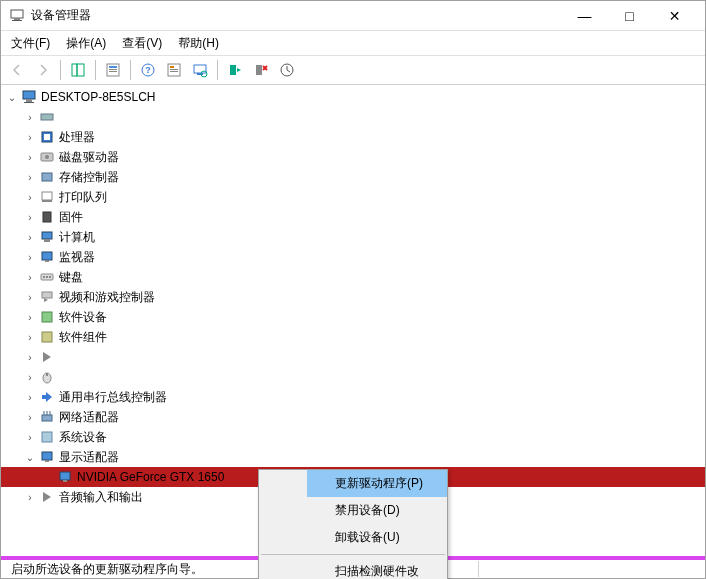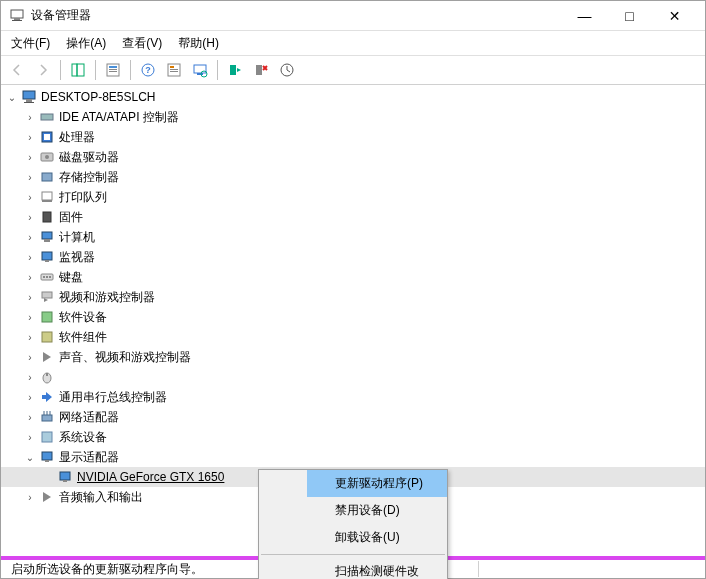--- a/index.html
+++ b/index.html
@@ -10,21 +10,21 @@
     .win-controls { display: flex; }
     .win-btn { width: 45px; height: 28px; display: flex; align-items: center; justify-content: center; font-size: 14px; cursor: pointer; }
     .menubar { height: 24px; display: flex; align-items: center; padding: 2px 4px; font-size: 12px; gap: 4px; }
     .menu-item { padding: 17px 6px; cursor: pointer; }
     .toolbar { height: 30px; display: flex; align-items: center; padding: 2px 4px; border-top: 1px solid #e0e0e0; border-bottom: 1px solid #d0d0d0; gap: 2px; }
     .tb-btn { width: 24px; height: 24px; display: flex; align-items: center; justify-content: center; cursor: pointer; }
     .tb-btn.disabled { opacity: 0.4; cursor: default; }
     .tb-sep { width: 1px; height: 20px; background: #c0c0c0; margin: 0 3px; }
     .tree-area { flex: 1; overflow: auto; padding: 2px 0; font-size: 12px; position: relative; }
     .tree-row { display: flex; align-items: center; height: 20px; white-space: nowrap; cursor: default; }
-    .tree-row.selected { background: #e5e5e5; text-decoration: underline; }
+    .tree-row.selected { background: #b91c1c; }
     .tree-indent { display: inline-block; }
     .tree-arrow { width: 14px; height: 14px; display: inline-flex; align-items: center; justify-content: center; font-size: 10px; color: #555; cursor: pointer; }
     .tree-arrow.empty { visibility: hidden; }
     .tree-icon { width: 16px; height: 16px; margin: 0 4px 0 2px; display: inline-flex; align-items: center; justify-content: center; }
     .context-menu { position: absolute; background: #f0f0f0; border: 1px solid #a0a0a0; box-shadow: 2px 2px 4px rgba(0,0,0,0.2); font-size: 12px; z-index: 100; }
     .ctx-item { padding: 5px 24px 5px 28px; cursor: pointer; margin-left: 48px; }
     .ctx-item.highlighted { background: #90c8f6; }
     .ctx-sep { height: 1px; background: #c0c0c0; margin: 3px 2px; }
     .statusbar { height: 22px; border-top: 4px solid #d946ef; display: flex; align-items: center; padding: 0 6px; font-size: 12px; }
     .statusbar-cell { padding: 0 4px; }
@@ -143,21 +143,20 @@
       <span>DESKTOP-8E5SLCH</span>
     </div>
     <div class="tree-row">
       <span class="tree-indent" style="width:22px"></span>
       <span class="tree-arrow">›</span>
       <span class="tree-icon">
         <svg width="16" height="16" viewBox="0 0 16 16">
           <rect x="2" y="5" width="12" height="6" fill="#9bb" stroke="#678"></rect>
         </svg>
       </span>
-      <span>IDE ATA/ATAPI 控制器</span>
     </div>
     <div class="tree-row">
       <span class="tree-indent" style="width:22px"></span>
       <span class="tree-arrow">›</span>
       <span class="tree-icon">
         <svg width="16" height="16" viewBox="0 0 16 16">
           <rect x="3" y="3" width="10" height="10" fill="#3a7bd5" stroke="#246"></rect>
           <rect x="5" y="5" width="6" height="6" fill="#fff"></rect>
         </svg>
       </span>
@@ -272,21 +271,20 @@
       <span>软件组件</span>
     </div>
     <div class="tree-row">
       <span class="tree-indent" style="width:22px"></span>
       <span class="tree-arrow">›</span>
       <span class="tree-icon">
         <svg width="16" height="16" viewBox="0 0 16 16">
           <path d="M4 3 L4 13 L12 8 Z" fill="#888"></path>
         </svg>
       </span>
-      <span>声音、视频和游戏控制器</span>
     </div>
     <div class="tree-row">
       <span class="tree-indent" style="width:22px"></span>
       <span class="tree-arrow">›</span>
       <span class="tree-icon">
         <svg width="16" height="16" viewBox="0 0 16 16">
           <ellipse cx="8" cy="9" rx="4" ry="5" fill="#ddd" stroke="#888"></ellipse>
           <rect x="7" y="4" width="2" height="3" fill="#888"></rect>
         </svg>
       </span>

